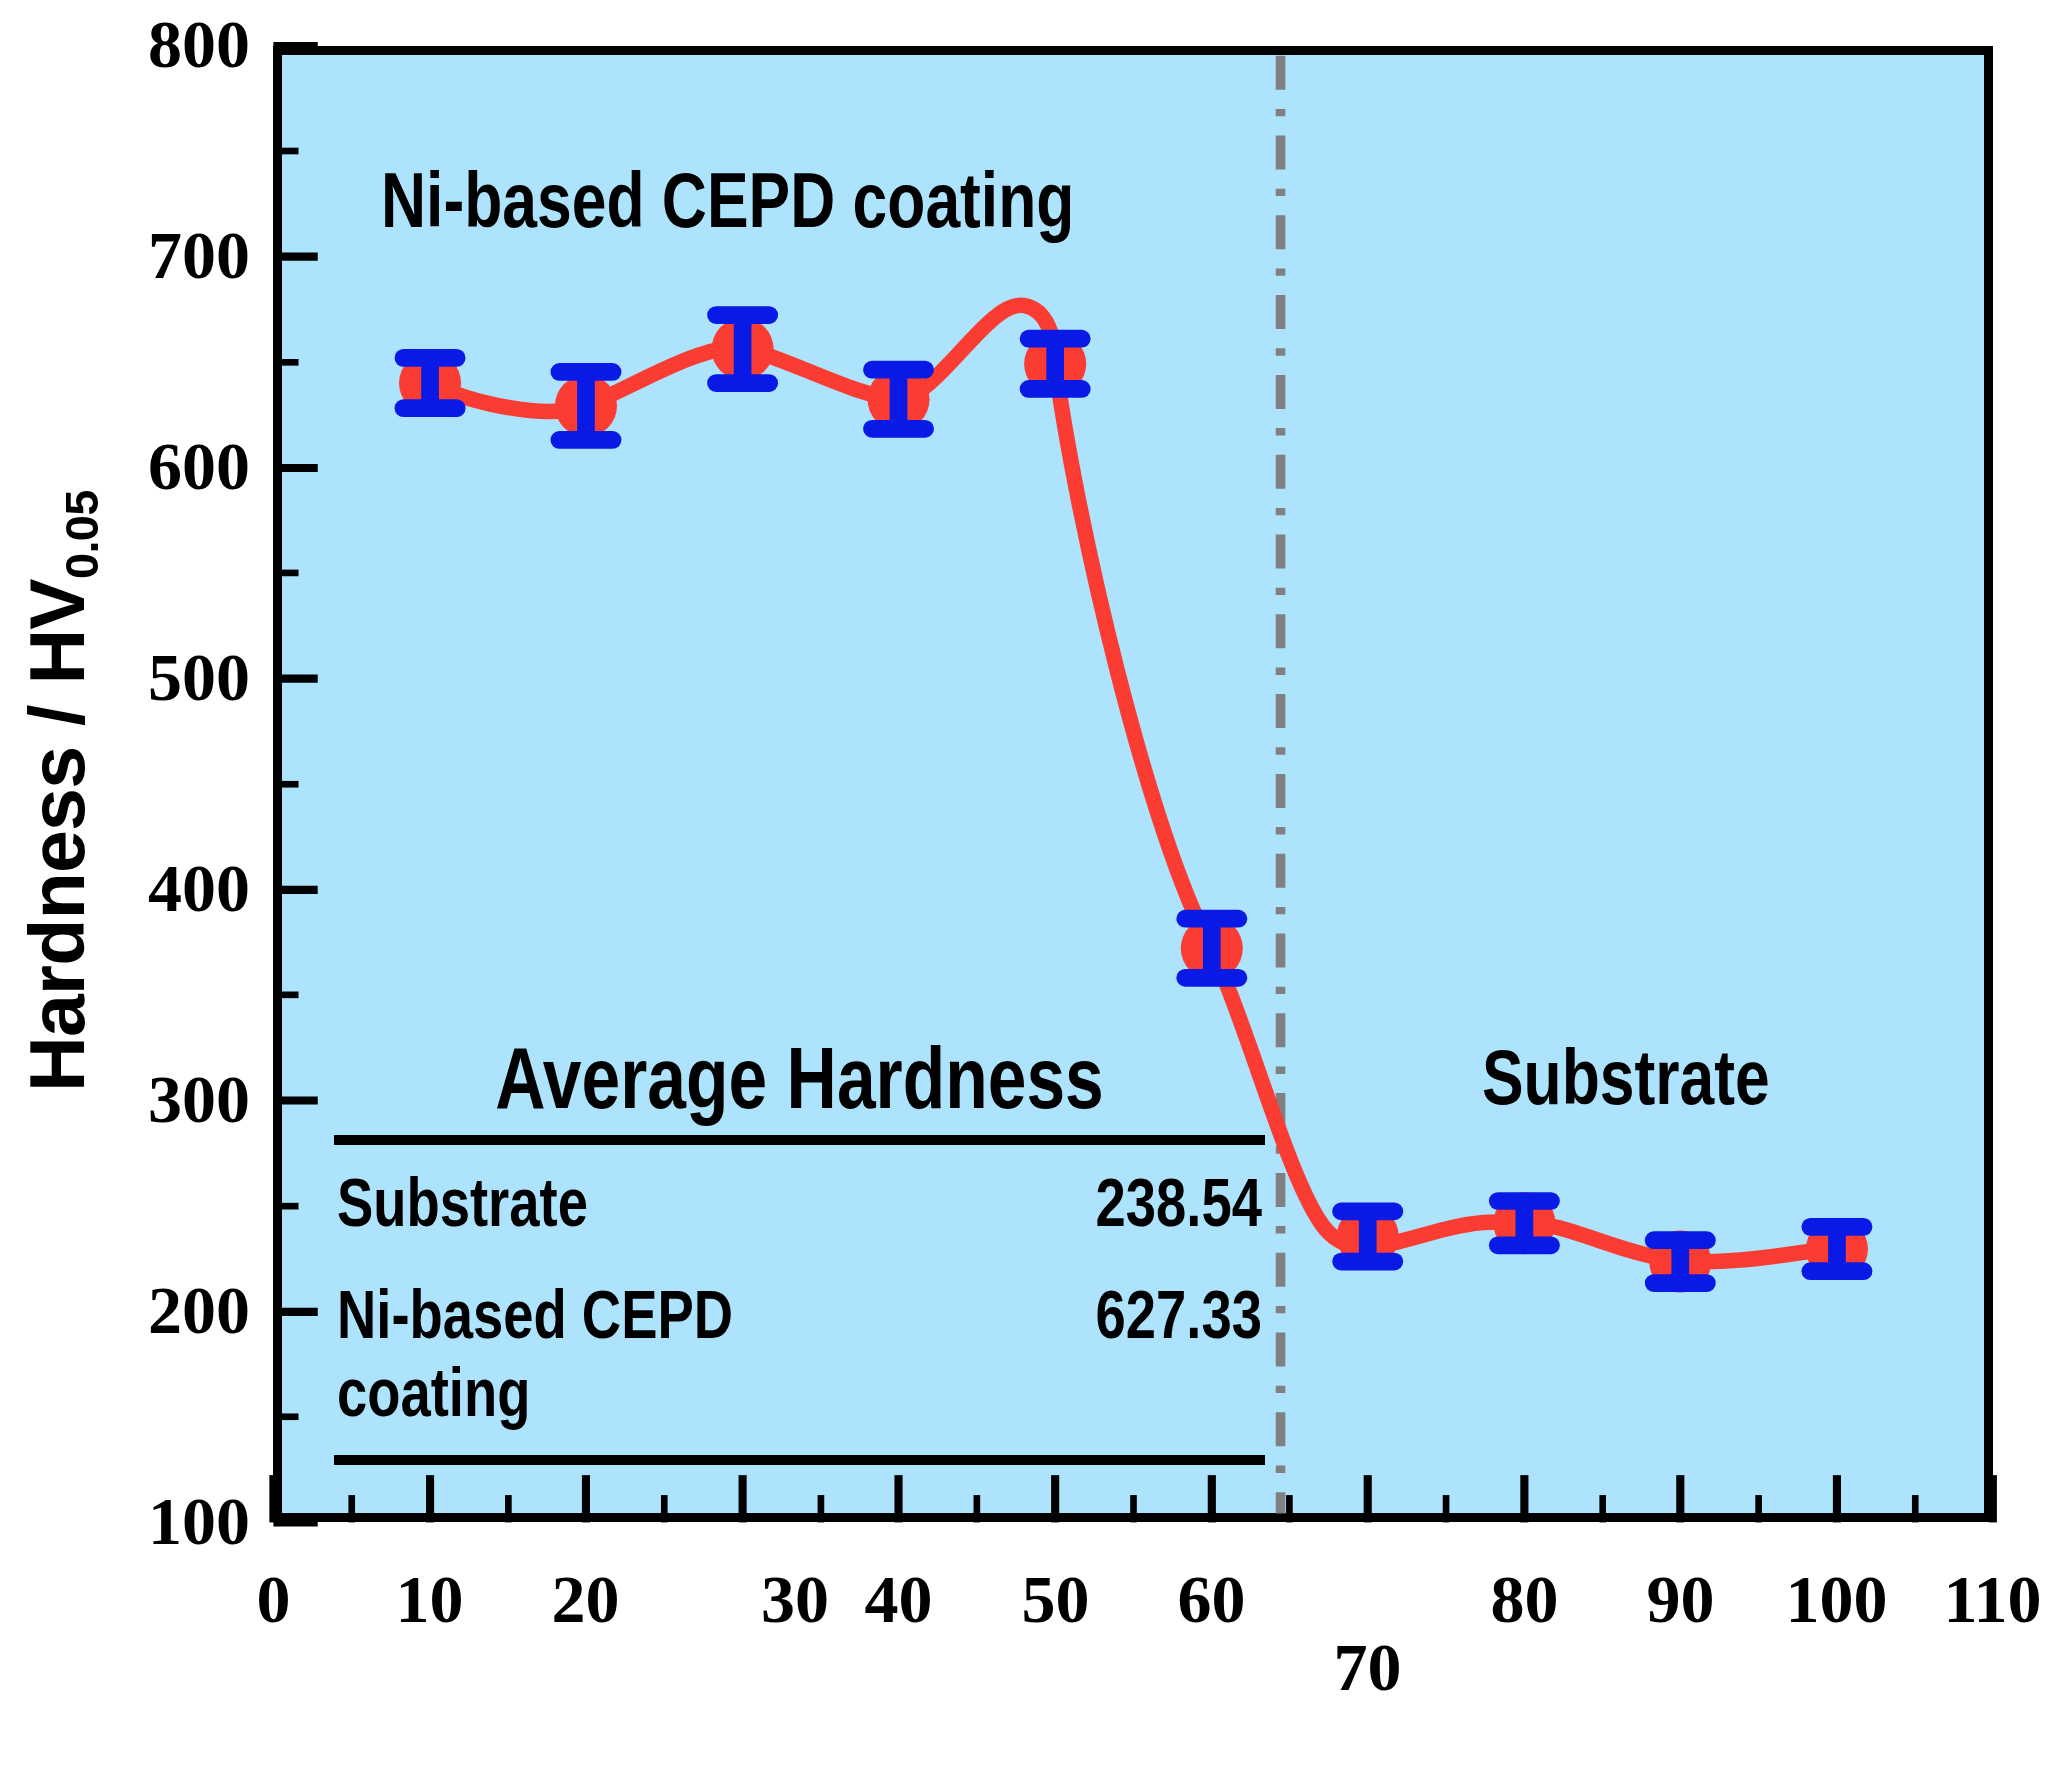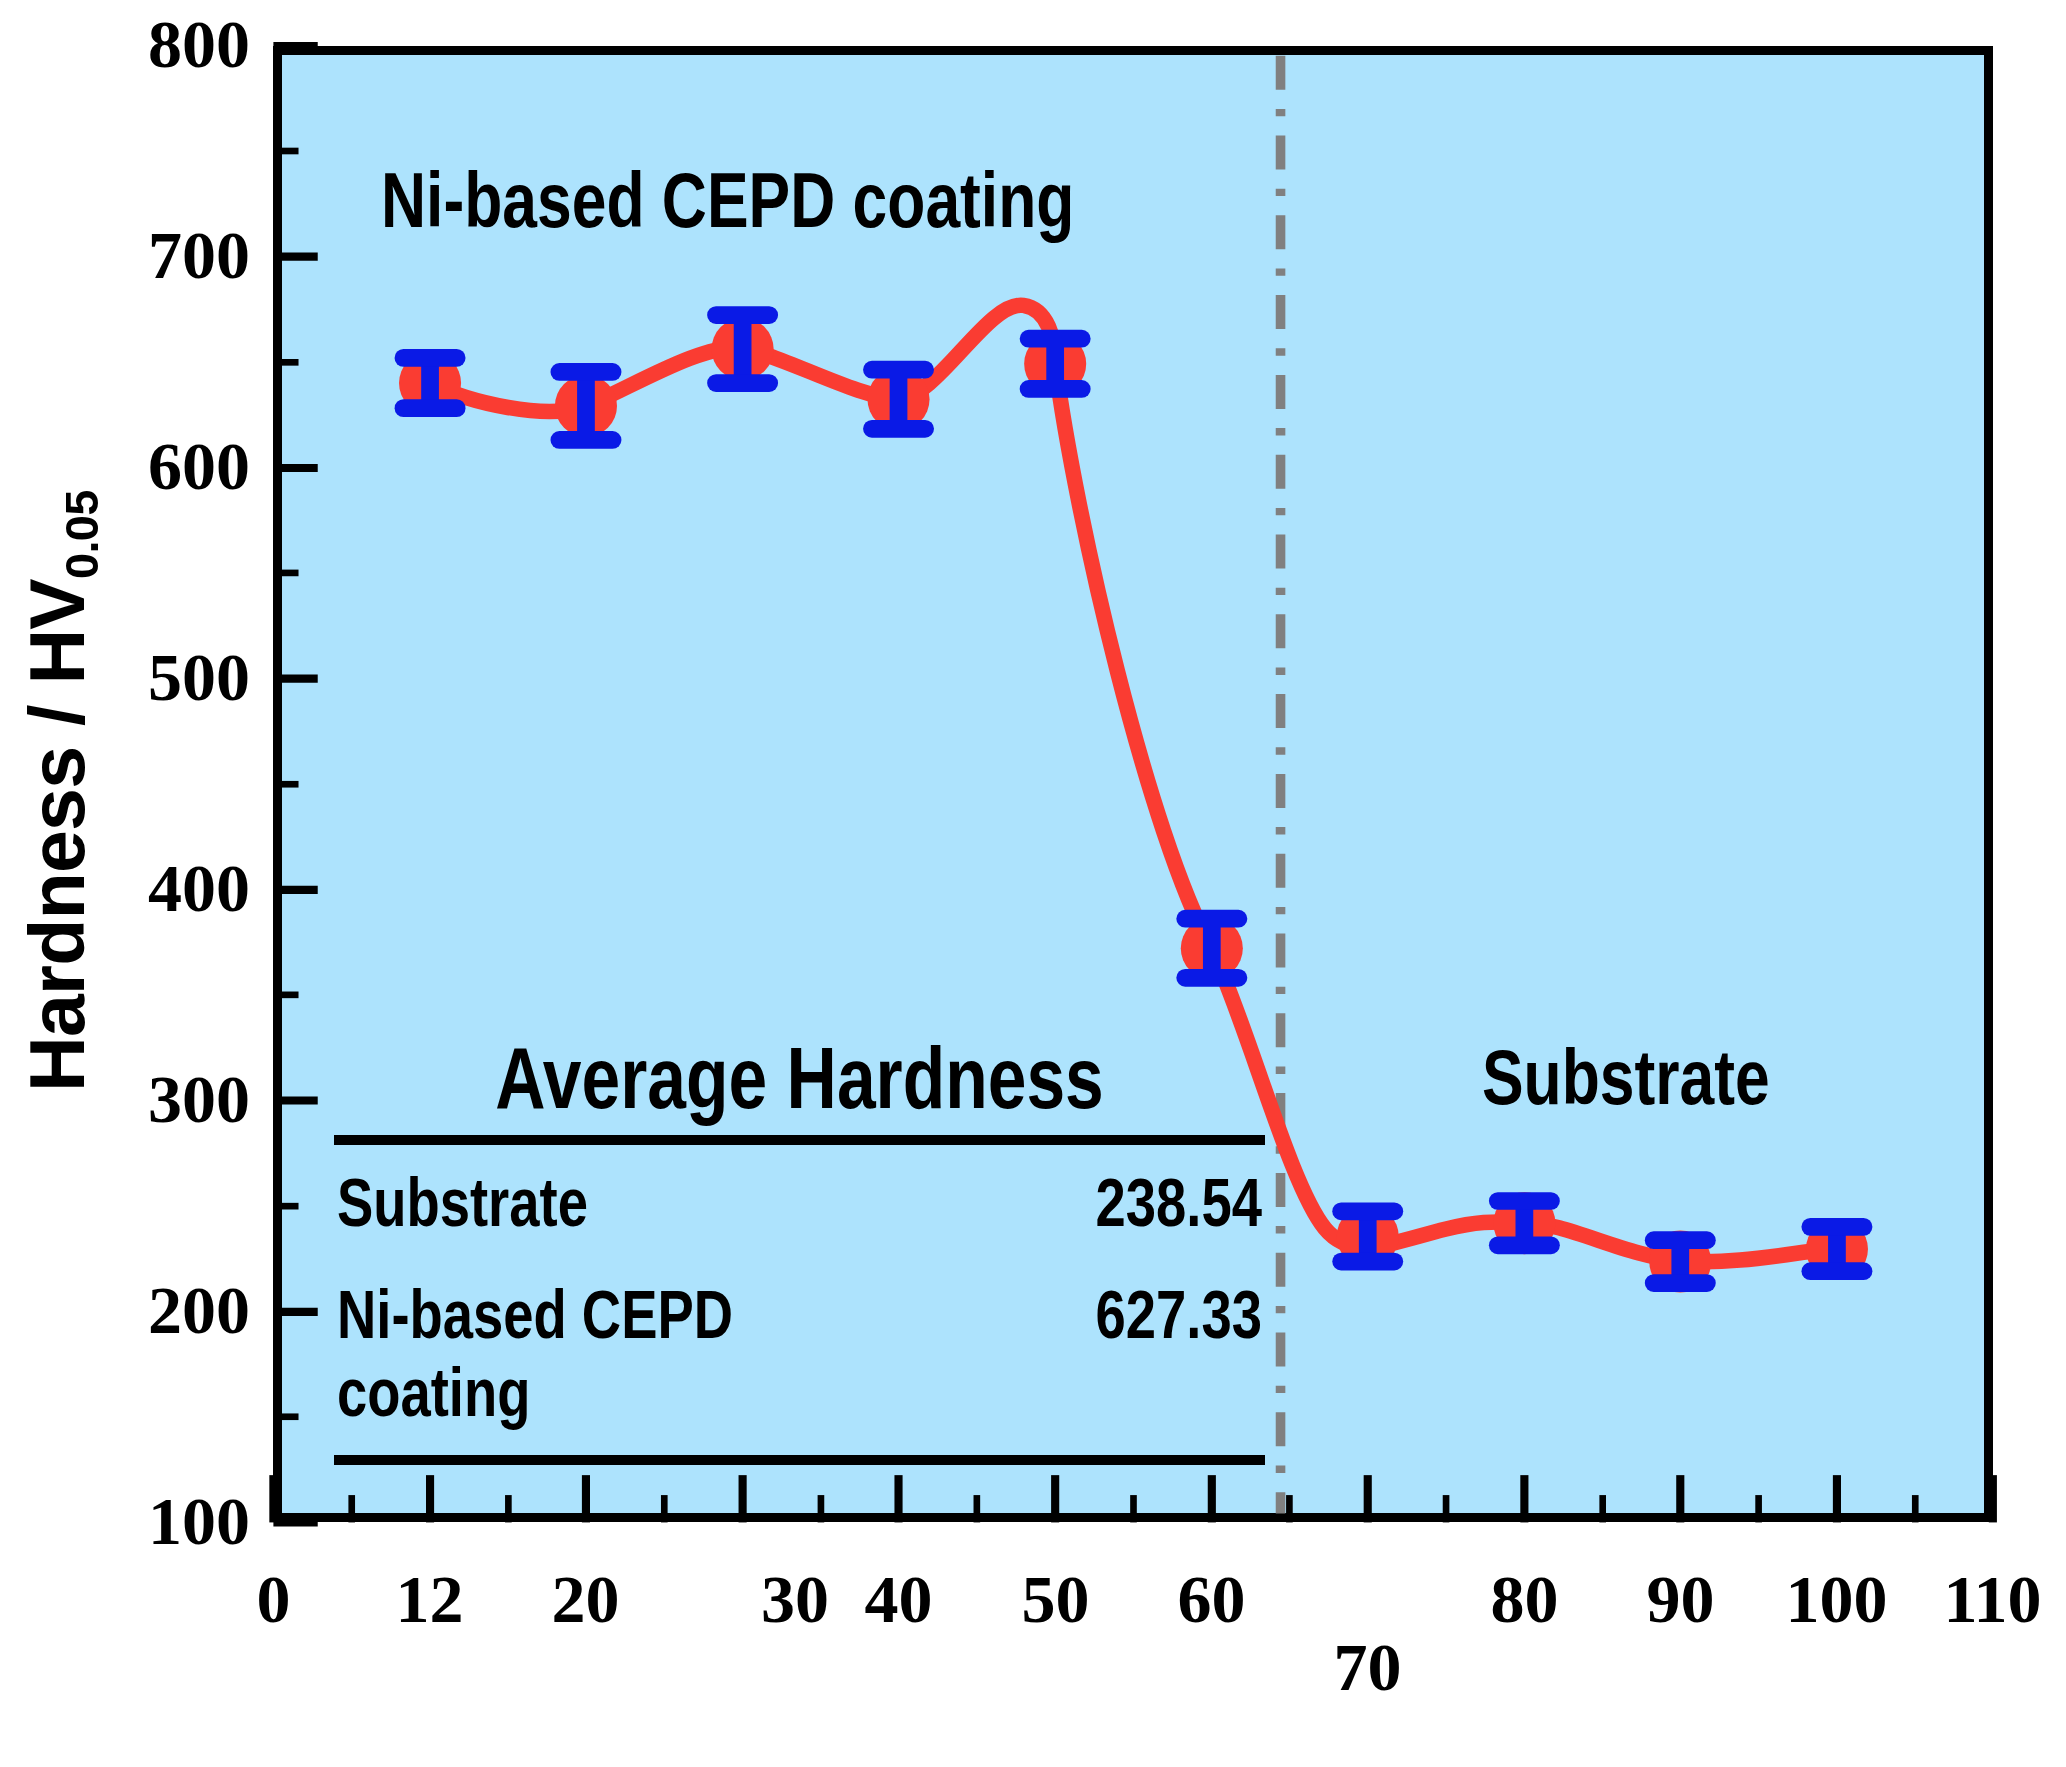--- a/index.html
+++ b/index.html
@@ -200,21 +200,21 @@
   <div class="tick-label ylab" style="left:52px;top:10.3px;width:198px;">800</div>
   <div class="tick-label ylab" style="left:52px;top:221px;width:198px;">700</div>
   <div class="tick-label ylab" style="left:52px;top:432px;width:198px;">600</div>
   <div class="tick-label ylab" style="left:52px;top:643px;width:198px;">500</div>
   <div class="tick-label ylab" style="left:52px;top:854px;width:198px;">400</div>
   <div class="tick-label ylab" style="left:52px;top:1065px;width:198px;">300</div>
   <div class="tick-label ylab" style="left:52px;top:1276px;width:198px;">200</div>
   <div class="tick-label ylab" style="left:52px;top:1487px;width:198px;">100</div>
 
   <div class="tick-label xlab" style="left:185px;top:1565px;width:177px;">0</div>
-  <div class="tick-label xlab" style="left:341px;top:1565px;width:177px;">12</div>
+  <div class="tick-label xlab" style="left:341px;top:1565px;width:177px;">10</div>
   <div class="tick-label xlab" style="left:497px;top:1565px;width:177px;">20</div>
   <div class="tick-label xlab" style="left:652px;top:1565px;width:177px;text-align:right;">30</div>
   <div class="tick-label xlab" style="left:810px;top:1565px;width:177px;">40</div>
   <div class="tick-label xlab" style="left:967px;top:1565px;width:177px;">50</div>
   <div class="tick-label xlab" style="left:1123px;top:1565px;width:177px;">60</div>
   <div class="tick-label xlab" style="left:1279px;top:1633px;width:177px;">70</div>
   <div class="tick-label xlab" style="left:1436px;top:1565px;width:177px;">80</div>
   <div class="tick-label xlab" style="left:1592px;top:1565px;width:177px;">90</div>
   <div class="tick-label xlab" style="left:1748px;top:1565px;width:177px;">100</div>
   <div class="tick-label xlab" style="left:1904px;top:1565px;width:177px;">110</div>

